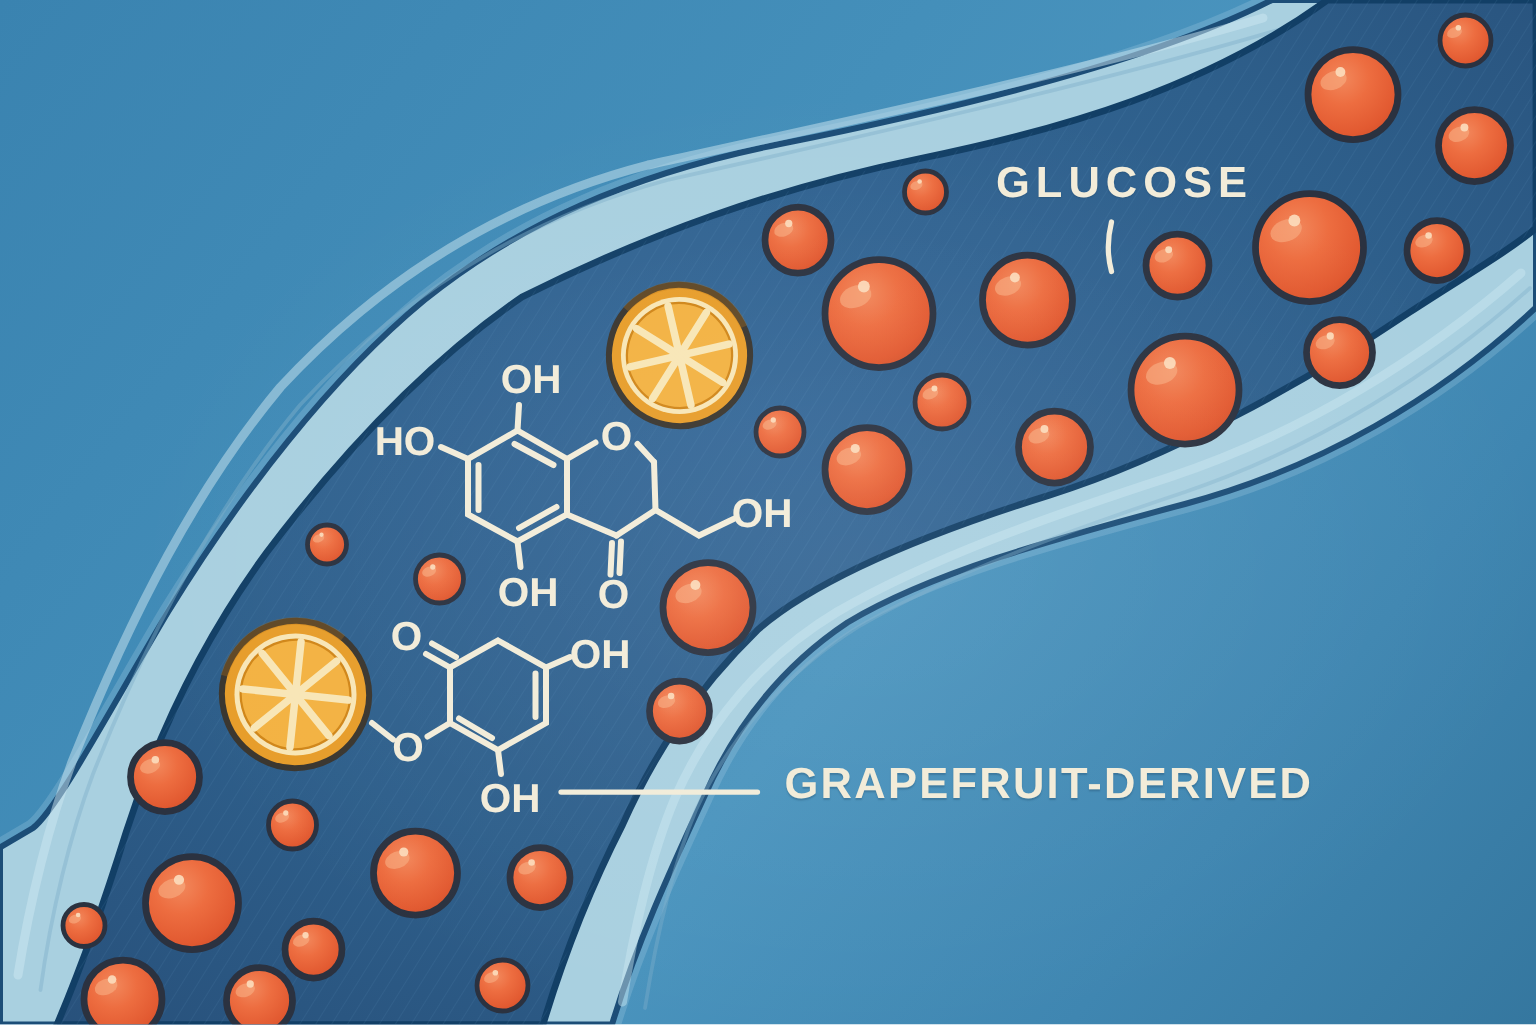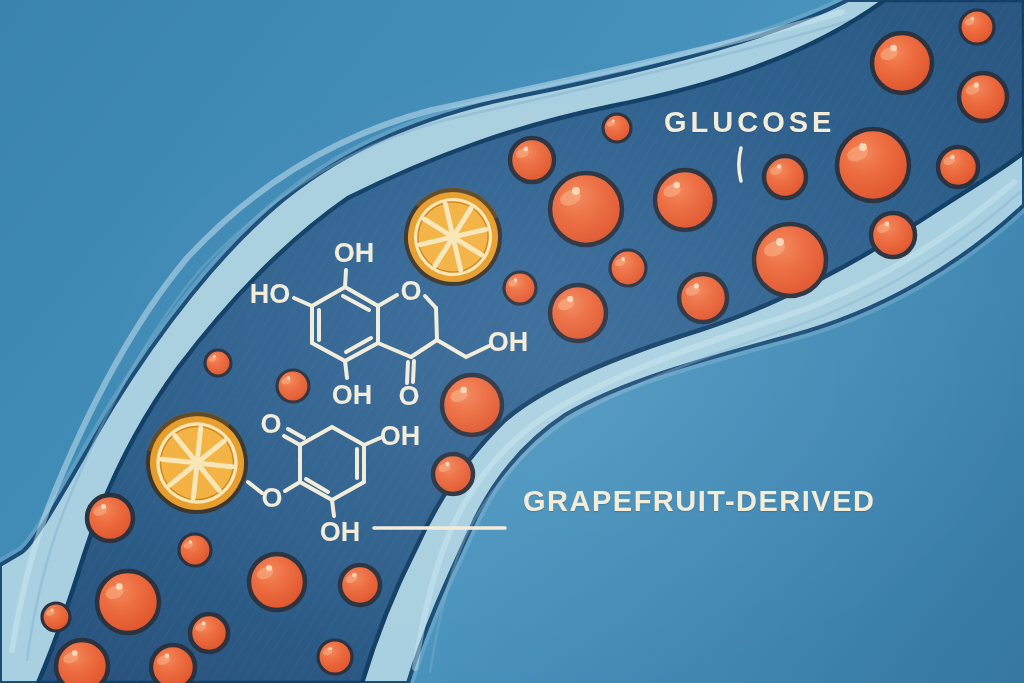--- a/index.html
+++ b/index.html
@@ -12,21 +12,21 @@
     content:"";position:absolute;inset:0;
     background:radial-gradient(ellipse at 55% 55%, rgba(255,255,255,0.07), rgba(0,0,0,0) 60%);
     pointer-events:none;
   }
   svg.vessel{position:absolute;left:0;top:0;}
   .label{
     position:absolute;color:#f2ecd9;font-weight:700;z-index:5;
     text-shadow:0 1px 1px rgba(20,50,80,0.25);
   }
   .label-glucose{left:664px;top:106px;font-size:29px;letter-spacing:4px;}
-  .label-naringenin{left:523px;top:481px;font-size:29px;letter-spacing:1.5px;line-height:40px;}
+  .label-naringenin{left:523px;top:503px;font-size:29px;letter-spacing:1.5px;line-height:40px;}
   .atom{font-weight:700;font-size:27px;fill:#f2ecd9;text-anchor:middle;}
   .bond{stroke:#f2ecd9;stroke-width:4;stroke-linecap:round;fill:none;}
   .leader{stroke:#f2ecd9;stroke-width:3.5;stroke-linecap:round;fill:none;}
 </style>
 </head>
 <body>
 
 <div id="stage">
 
   <svg class="vessel" width="1024" height="683" viewBox="0 0 1024 683">

